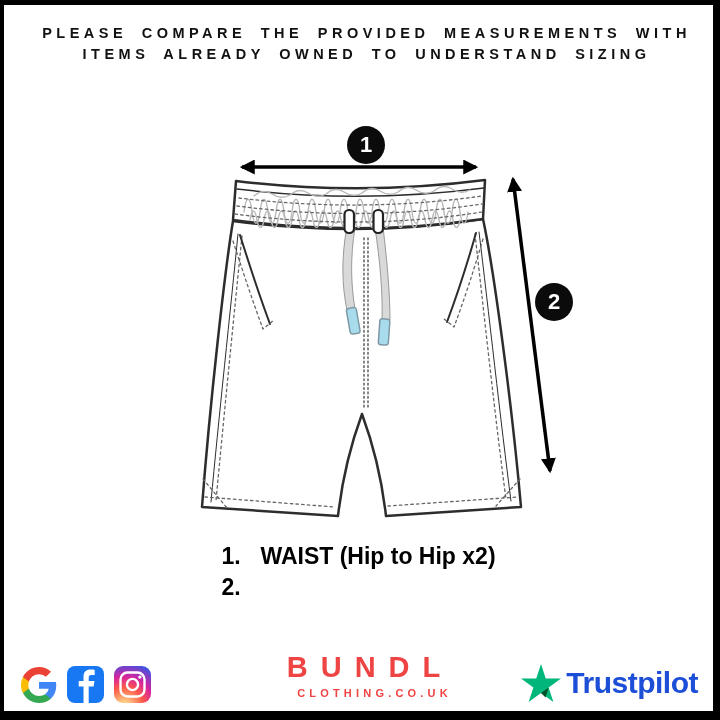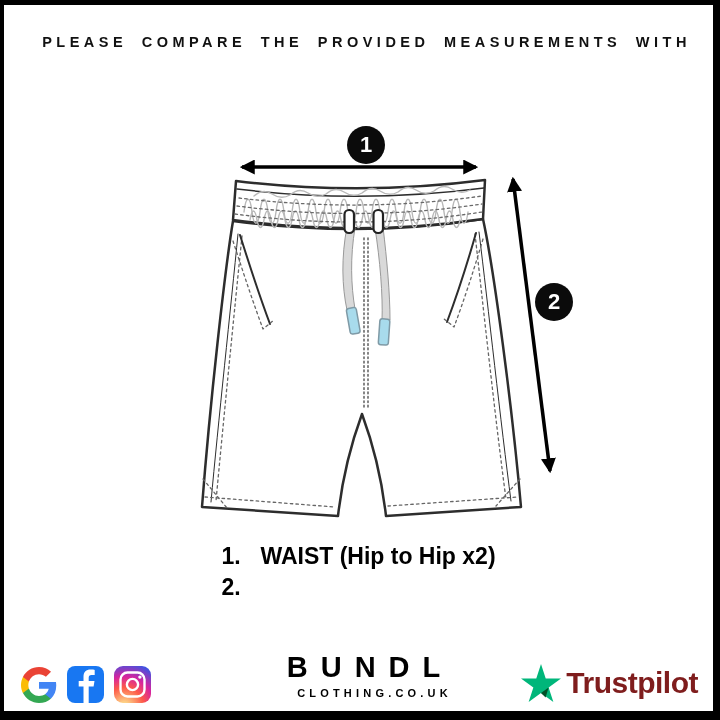--- a/index.html
+++ b/index.html
@@ -5,21 +5,21 @@
   html,body{margin:0;padding:0;background:#fff;}
   body{font-family:"Liberation Sans", sans-serif;}
   .canvas{
     position:relative;width:720px;height:720px;background:#fff;box-sizing:border-box;
     border-top:5px solid #000;border-left:4px solid #000;border-right:7px solid #000;border-bottom:9px solid #000;
     overflow:hidden;
   }
   
   .header{position:absolute;top:16px;left:0;right:0;text-align:center;}
   .title{font-size:31px;font-weight:bold;letter-spacing:6px;color:#0a0a0a;padding-left:6px;}
-  .subtitle{font-size:14.5px;font-weight:bold;letter-spacing:4.5px;word-spacing:6px;color:#111;margin-top:11px;line-height:21px;padding-left:16px;}
+  .subtitle{font-size:14.5px;font-weight:bold;letter-spacing:4.5px;word-spacing:6px;color:#111;margin-top:2px;line-height:21px;padding-left:16px;}
   
   .diagram-svg{position:absolute;left:0;top:0;width:720px;height:720px;}
   .badge{
     position:absolute;width:38px;height:38px;border-radius:50%;background:#0b0b0b;color:#fff;
     display:flex;align-items:center;justify-content:center;font-size:22px;font-weight:bold;z-index:3;
   }
   .badge-1{left:343px;top:121px;}
   .badge-2{left:531px;top:278px;}
   
   .legend{position:absolute;top:536px;left:0;right:0;display:flex;flex-direction:column;align-items:center;}
@@ -29,34 +29,35 @@
   .legend-label{margin-left:7px;}
   
   .social{position:absolute;left:17px;top:661px;display:flex;align-items:center;gap:10px;}
   .icon-box{width:37px;height:37px;border-radius:8px;position:relative;overflow:hidden;flex:0 0 auto;}
   .fb{background:#1877F2;}
   .ig{
     border-radius:9px;
     background:radial-gradient(circle at 28% 110%, #fdf497 0%, #fd5949 40%, #d6249f 62%, #285AEB 96%);
     display:flex;align-items:center;justify-content:center;
   }
-  .brand{position:absolute;top:646px;left:12px;right:0;text-align:center;color:#000000;}
+  .brand{position:absolute;top:646px;left:12px;right:0;text-align:center;color:#ef4444;}
   .brand-name{font-size:29px;font-weight:bold;letter-spacing:13px;padding-left:11px;}
   .brand-domain{font-size:11px;font-weight:bold;letter-spacing:4.2px;margin-top:3px;padding-left:20px;}
   .trustpilot{position:absolute;right:15px;top:659px;display:flex;align-items:center;gap:5px;}
-  .tp-word{font-size:30px;font-weight:600;color:#7f1d1d;letter-spacing:-0.5px;}
+  .tp-word{font-size:30px;font-weight:600;color:#1d4ed8;letter-spacing:-0.5px;}
 </style>
 </head>
 <body>
 
 <div class="canvas">
 
   <div class="header">
     <div class="subtitle">
       <div>PLEASE COMPARE THE PROVIDED MEASUREMENTS WITH</div>
+      <div>ITEMS ALREADY OWNED TO UNDERSTAND SIZING</div>
     </div>
   </div>
 
   <svg class="diagram-svg" viewBox="0 0 720 720" xmlns="http://www.w3.org/2000/svg">
     <defs>
       <marker id="ah" viewBox="0 0 10 10" refX="8.5" refY="5" markerWidth="15" markerHeight="15" orient="auto-start-reverse" markerUnits="userSpaceOnUse">
         <path d="M0 0 L10 5 L0 10 Z" fill="#000"></path>
       </marker>
     </defs>
 

